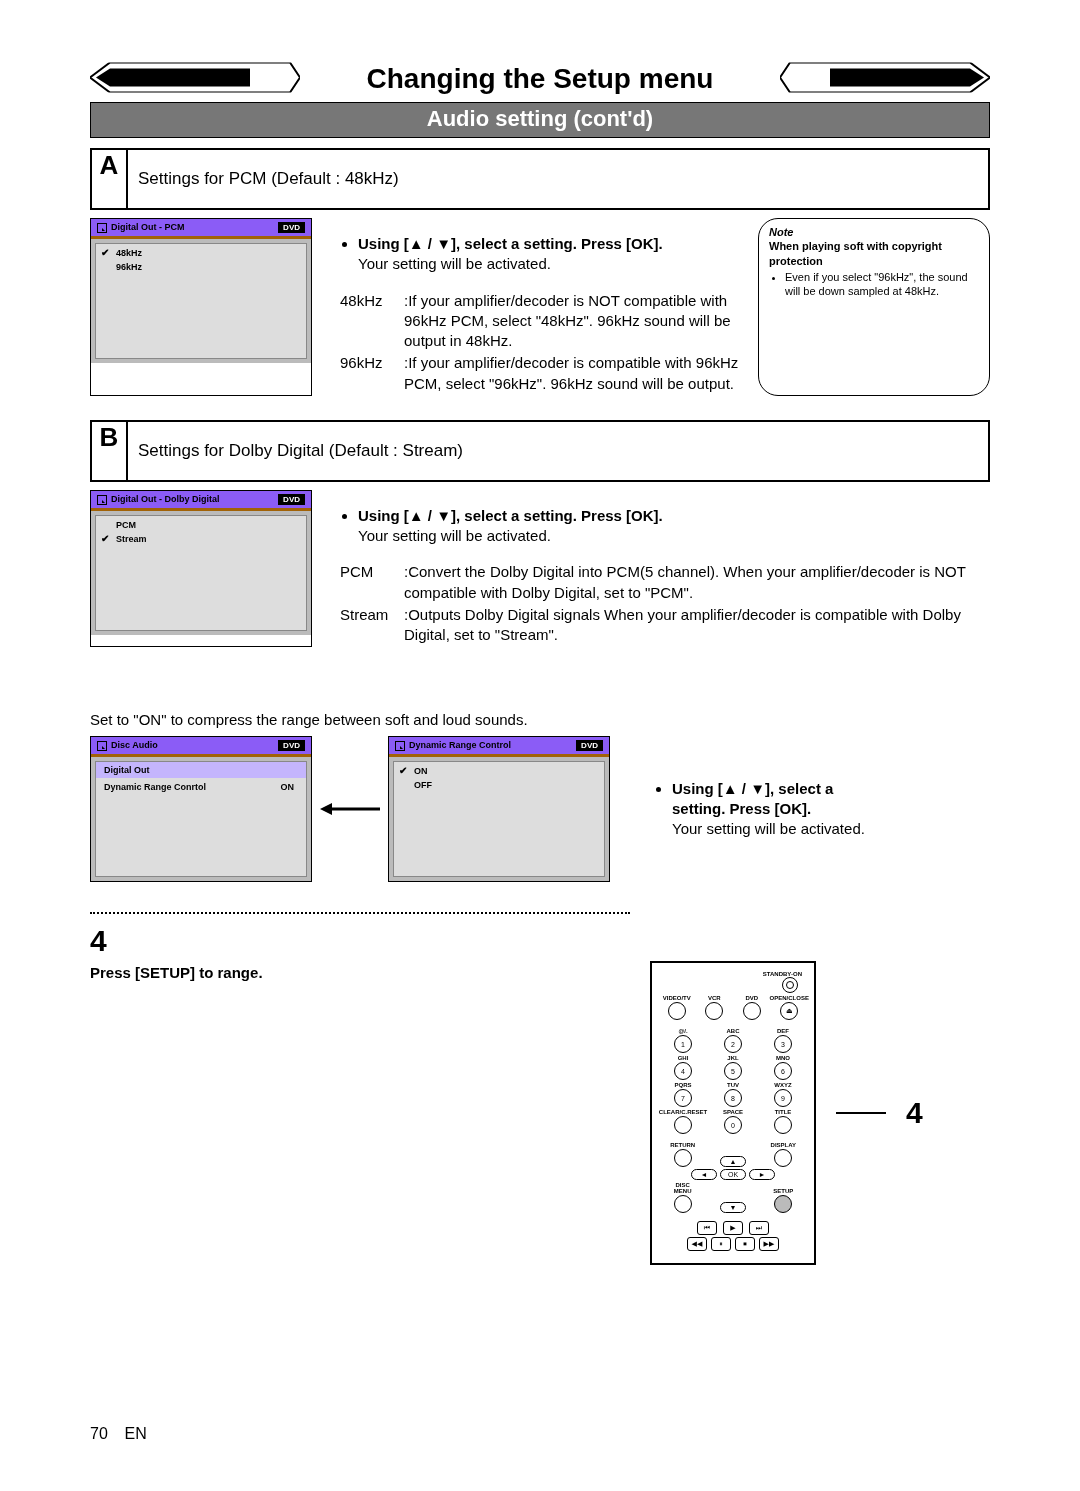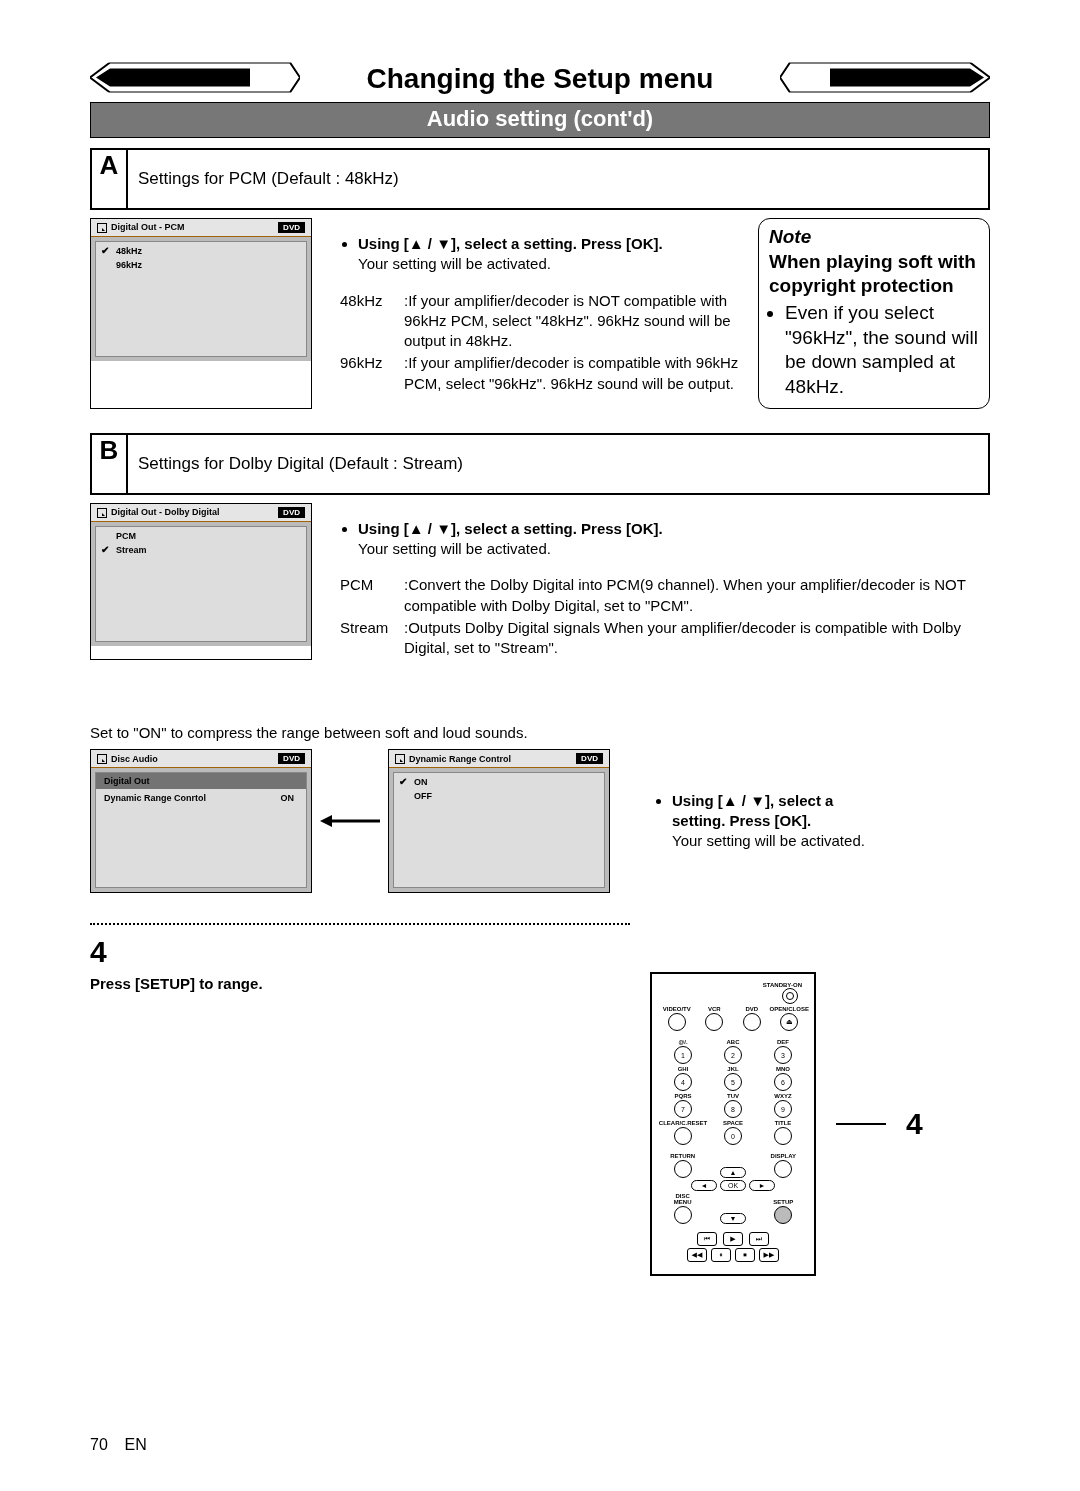--- a/index.html
+++ b/index.html
@@ -74,22 +74,22 @@
   }
   
   .osd {
     width: 220px;
     font-size: 9px;
     border: 1px solid #000;
     background: #fff;
     flex-shrink: 0;
   }
   .osd-title {
-    background: #e5e5e5;
-    border-bottom: 1px solid #a16207;
+    background: #8b5cf6;
+    border-bottom: 3px solid #a16207;
     padding: 3px 6px;
     display: flex;
     justify-content: space-between;
     align-items: center;
     font-weight: bold;
   }
   .osd-title .tag {
     background: #000;
     color: #fff;
     padding: 1px 5px;
@@ -116,39 +116,39 @@
     top: 1px;
     font-size: 10px;
   }
   .osd-item-row {
     display: flex;
     justify-content: space-between;
     padding: 2px 12px 2px 8px;
     font-weight: bold;
   }
   .osd-item-row.header-row {
-    background: #737373;
+    background: #c4b5fd;
     margin: -2px 0 2px 0;
     padding: 3px 12px 3px 8px;
     text-align: center;
   }
   .desc {
     font-size: 15px;
     line-height: 1.35;
   }
   .desc ul { margin: 16px; padding-left: 18px; }
   .desc li { margin-bottom: 2px; }
   .def-row { display: flex; gap: 10px; margin-left: 16px; margin-bottom: 2px;}
   .def-row .term { width: 54px; flex-shrink: 0;}
   .def-row .def { flex: 1; }
   .note-box {
     border: 1px solid #000;
-    border-radius: 12px;
+    border-radius: 20px;
     padding: 6px 10px 8px 10px;
-    font-size: 19px;
+    font-size: 11px;
     width: 210px;
     flex-shrink: 0;
     line-height: 1.3;
   }
   .note-box .note-title {
     font-style: italic;
     font-weight: bold;
   }
   .note-box ul { margin: 2px 0 0 0; padding-left: 16px;}
   .bold { font-weight: bold; }
@@ -309,21 +309,21 @@
         <div class="osd-item"><span class="check">✔</span><span>Stream</span></div>
       </div>
         </div>
     </div>
     <div class="desc">
       <ul>
           <li><span class="bold">Using [▲ / ▼], select a setting. Press [OK].</span><br><span>Your setting will be activated.</span></li>
         </ul>
       <div class="def-row">
           <div class="term">PCM</div>
-          <div class="def">:Convert the Dolby Digital into PCM(9 channel). When your amplifier/decoder is NOT compatible with Dolby Digital, set to "PCM".</div>
+          <div class="def">:Convert the Dolby Digital into PCM(5 channel). When your amplifier/decoder is NOT compatible with Dolby Digital, set to "PCM".</div>
         </div>
       <div class="def-row">
           <div class="term">Stream</div>
           <div class="def">:Outputs Dolby Digital signals When your amplifier/decoder is compatible with Dolby Digital, set to "Stream".</div>
         </div>
     </div>
   </div>
 
   <div style="height:40px"></div>
   <div style="font-size:15px;margin-bottom:8px">Set to "ON" to compress the range between soft and loud sounds.</div>

